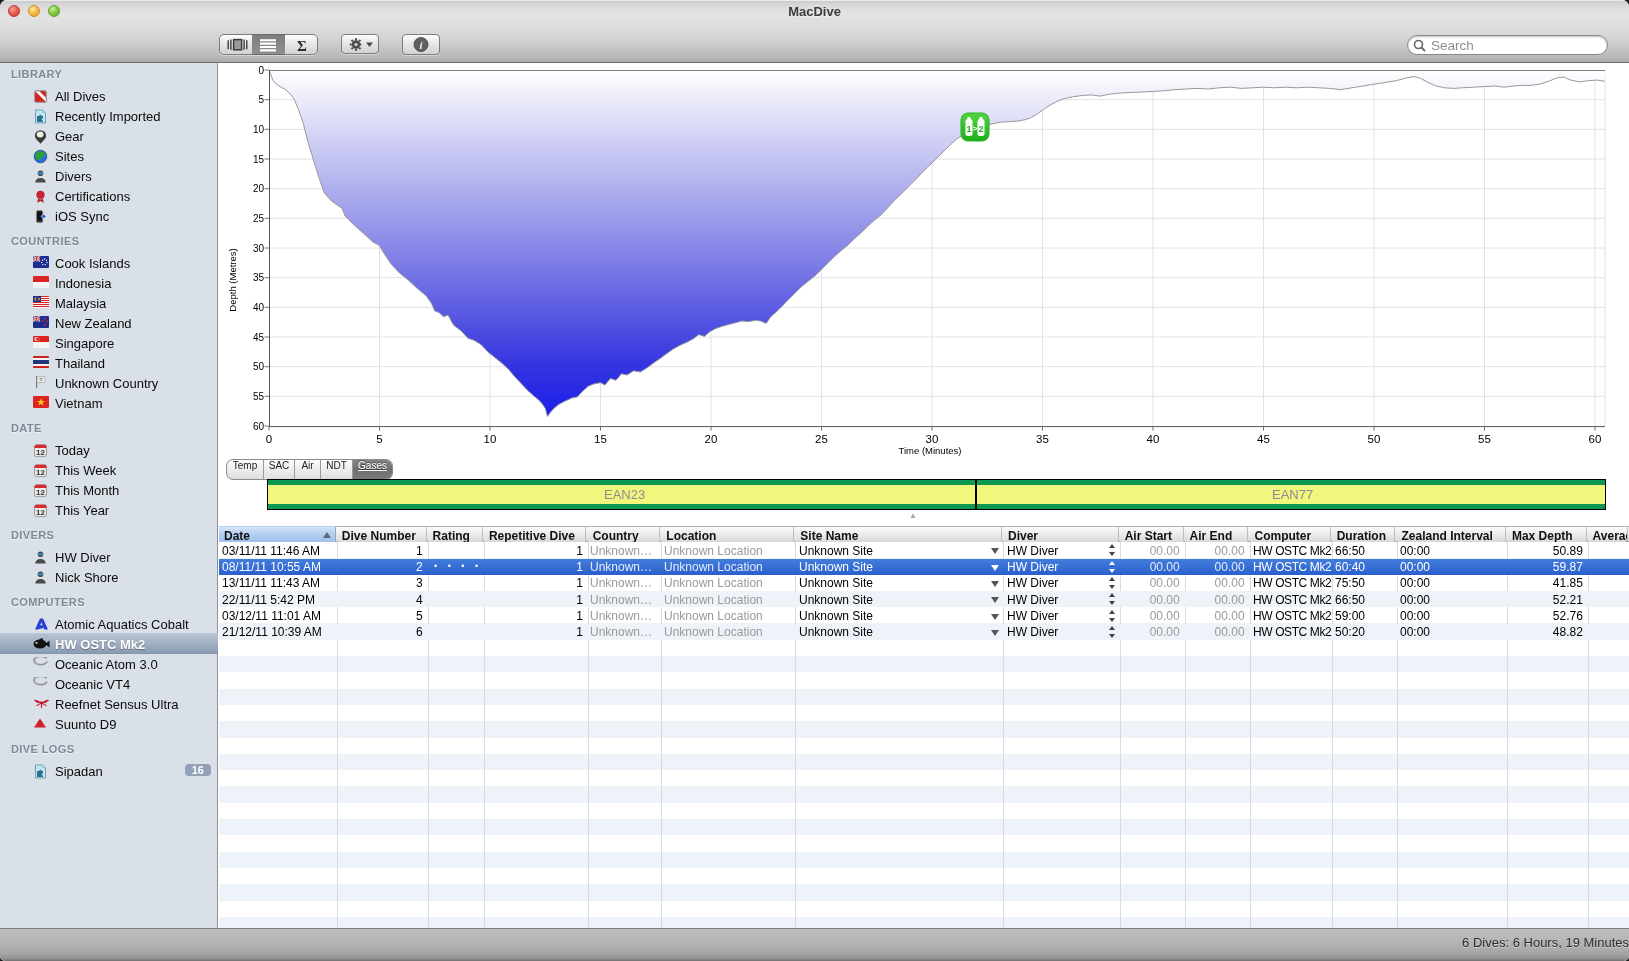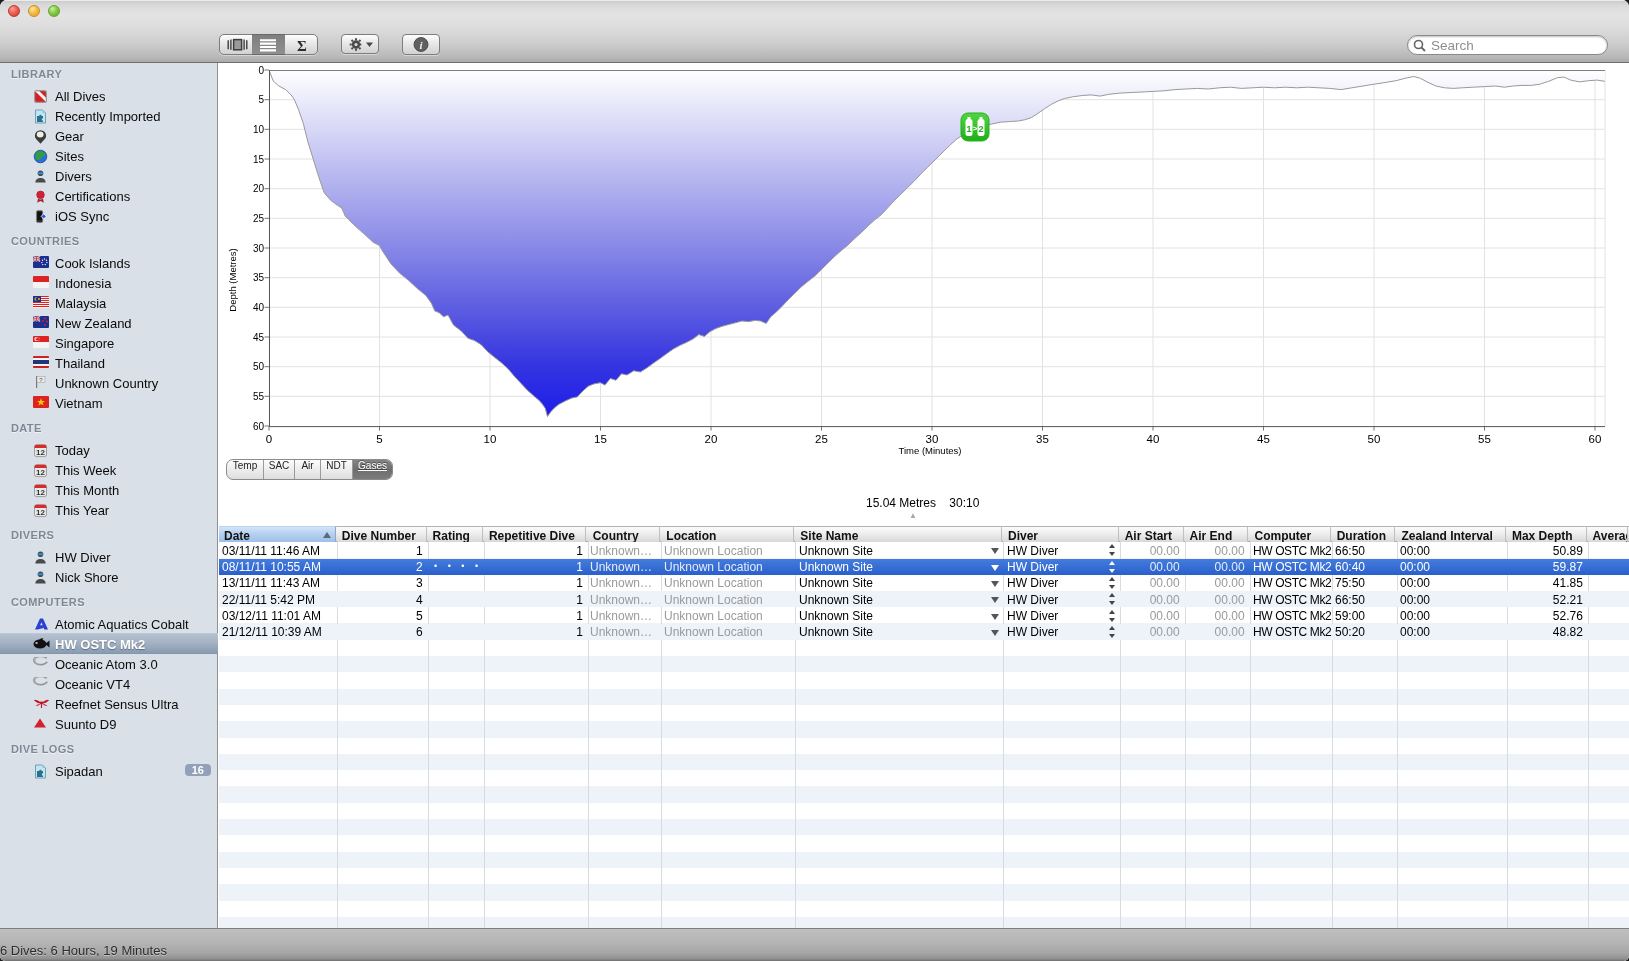--- a/index.html
+++ b/index.html
@@ -53,27 +53,28 @@
 .ddarr { position:absolute; top:6px; width:0; height:0; border-left:4.5px solid transparent; border-right:4.5px solid transparent; border-top:6px solid #555; }
 .trow.rsel .ddarr { border-top-color:#fff; }
 .stepper { position:absolute; top:2px; width:9px; height:12px; }
 .stepper::before { content:""; position:absolute; left:1px; top:0; border-left:3.5px solid transparent; border-right:3.5px solid transparent; border-bottom:4.5px solid #444; }
 .stepper::after { content:""; position:absolute; left:1px; bottom:0; border-left:3.5px solid transparent; border-right:3.5px solid transparent; border-top:4.5px solid #444; }
 .trow.rsel .stepper::before { border-bottom-color:#fff; }
 .trow.rsel .stepper::after { border-top-color:#fff; }
 
 #status { position:absolute; left:0; top:928px; width:1629px; height:33px; border-top:1px solid #7e7e7e;
   background:linear-gradient(180deg,#bfbfbf 0%,#b5b5b5 40%,#a6a6a6 75%,#909090 93%,#6f6f6f 100%); border-radius:0 0 5px 5px; }
-#status div { text-align:left; font-size:13px; color:#2c2c2c; margin-top:14px; text-shadow:0 1px 0 rgba(255,255,255,0.4); }
+#status div { text-align:right; font-size:13px; color:#2c2c2c; margin-top:6px; text-shadow:0 1px 0 rgba(255,255,255,0.4); }
 </style></head><body>
 <div id="win">
 <div id="tbar">
   <div class="tl" style="left:8px; background:radial-gradient(circle at 35% 30%,#ff9d96,#ec6255 45%,#d0342a); border:1px solid #b53a33;"></div>
   <div class="tl" style="left:28px; background:radial-gradient(circle at 35% 30%,#ffe9a8,#f6bb40 45%,#e09e2f); border:1px solid #c08f2e;"></div>
   <div class="tl" style="left:48px; background:radial-gradient(circle at 35% 30%,#c8f0a0,#86ca45 45%,#61a62d); border:1px solid #67a033;"></div>
+  <div id="title">MacDive</div>
   <div class="tbtn" style="left:219px;top:34px;width:99px;height:21px;border-radius:5px;"></div>
   <div style="position:absolute;left:252px;top:34px;width:33px;height:21px;background:linear-gradient(180deg,#7e7e7e,#8f8f8f);border-top:1px solid #6a6a6a;border-bottom:1px solid #6a6a6a;"></div>
   <svg style="position:absolute;left:219px;top:34px" width="99" height="21" viewBox="0 0 99 21">
     <g stroke="#3c3c3c" stroke-width="1.4" fill="none">
       <path d="M9.2,6.2 v9 M11.9,5.6 v10.2 M25.1,5.6 v10.2 M27.8,6.2 v9"></path>
       <rect x="14.6" y="5.6" width="8" height="10.2" fill="#9a9a9a" stroke="#3c3c3c" stroke-width="1.5"></rect>
     </g>
     <g stroke="#fff" stroke-width="2.1">
       <path d="M41,6.2 h16 M41,9.6 h16 M41,13 h16 M41,16.4 h16"></path>
     </g>
@@ -488,20 +489,26 @@
   </g>
 </svg>
 <div id="seg2">
       <div style="width:37px">Temp</div>
       <div style="width:31px">SAC</div>
       <div style="width:26px">Air</div>
       <div style="width:32px">NDT</div>
       <div class="on" style="width:39px">Gases</div>
     </div>
 <div id="mlabel">15.04 Metres&nbsp;&nbsp;&nbsp;&nbsp;30:10</div>
+<div id="gasbar">
+      <div class="yellow"></div>
+      <div class="div"></div>
+  <div class="gaslabel" style="left:336px">EAN23</div>
+  <div class="gaslabel" style="left:1004px">EAN77</div>
+</div>
 <div id="chev">▲</div>
 <div id="thead"></div>
 <div class="hc hcdate" style="left:219px;width:116.80000000000001px">Date<span class="sortarr"></span></div>
 <div class="hc" style="left:336.8px;width:89.80000000000001px">Dive Number</div>
 <div class="hc" style="left:427.6px;width:55.299999999999955px">Rating</div>
 <div class="hc" style="left:483.9px;width:102px">Repetitive Dive</div>
 <div class="hc" style="left:587.7px;width:72.59999999999991px">Country</div>
 <div class="hc" style="left:661.3px;width:133.0px">Location</div>
 <div class="hc" style="left:795.3px;width:206.70000000000005px">Site Name</div>
 <div class="hc" style="left:1003px;width:115.70000000000005px">Diver</div>

